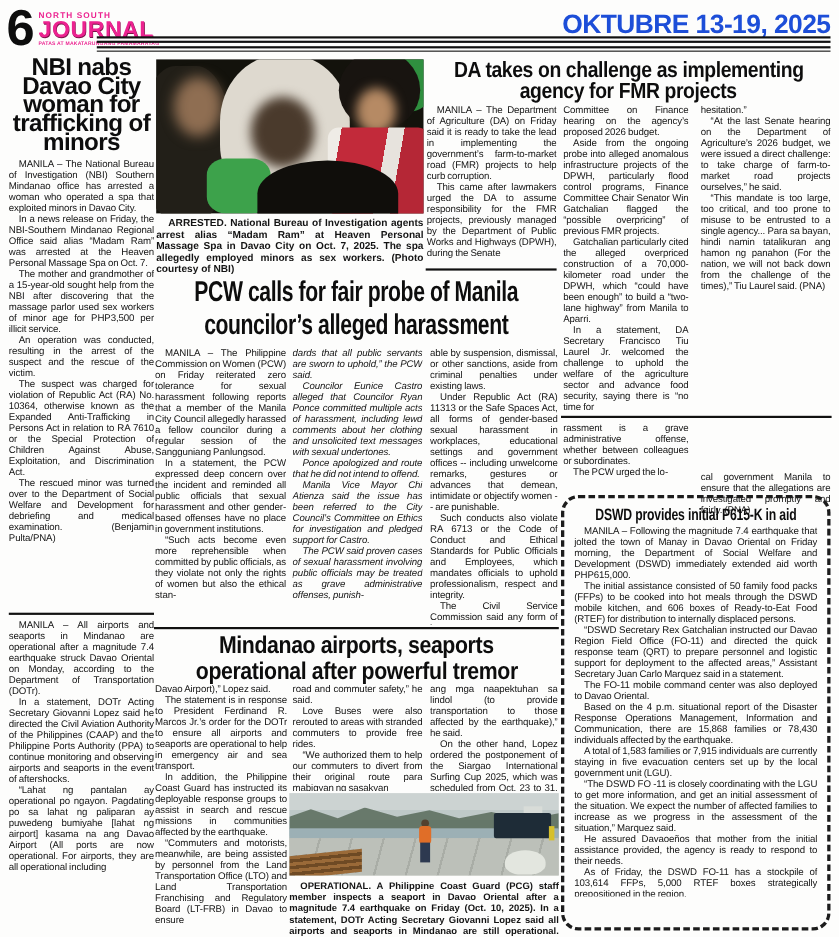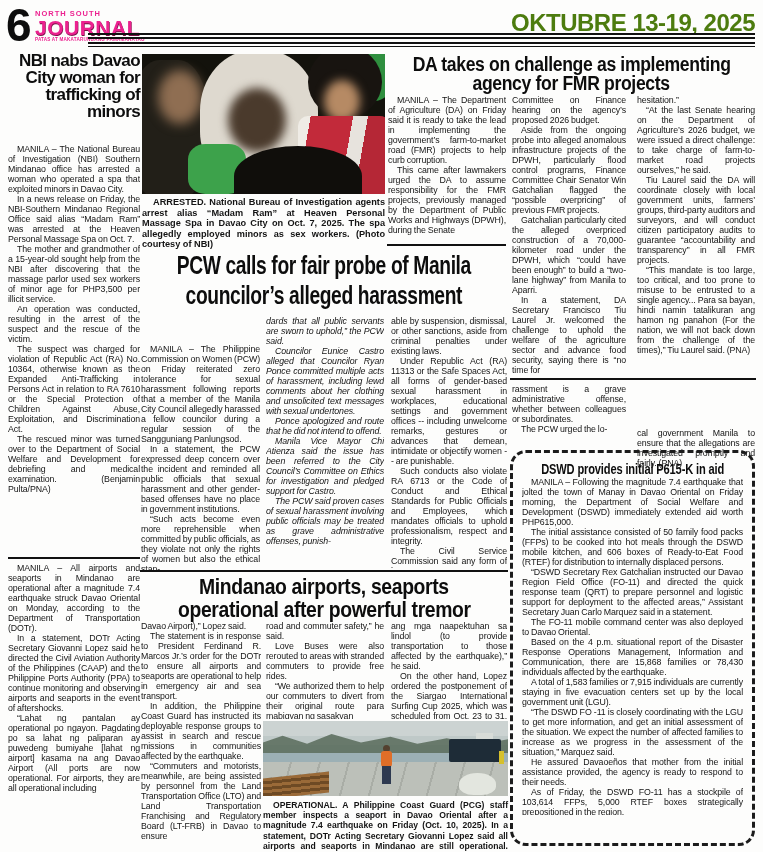--- a/index.html
+++ b/index.html
@@ -5,31 +5,31 @@
   html,body{margin:0;padding:0;background:#888;}
   .page{position:relative;width:763px;height:852px;background:#fdfdfc;overflow:hidden;
         font-family:"Liberation Sans",sans-serif;color:#141414;margin:0 auto;}
   .abs{position:absolute;}
   
   .pagenum{font-size:46px;font-weight:bold;line-height:42px;color:#0d0d0d;}
   .mh-top{font-size:7.5px;font-weight:bold;color:#ec2290;letter-spacing:1px;line-height:8px;}
   .mh-main{font-size:21px;font-weight:bold;color:#ec2290;line-height:19px;letter-spacing:0.5px;
            text-shadow:0.6px 0.6px 0 #7a1147;}
   .mh-tag{font-size:4.6px;font-weight:bold;color:#ec2290;letter-spacing:0.2px;line-height:6px;}
-  .issue-date{font-size:24px;font-weight:bold;letter-spacing:-0.5px;text-align:right;color:#4d7c0f;}
+  .issue-date{font-size:24px;font-weight:bold;letter-spacing:-0.5px;text-align:right;color:#1d4ed8;}
   .hrule{background:#111;}
   
   .jt p{margin:0;font-size:8.8px;line-height:10px;text-align:justify;text-indent:9px;
         letter-spacing:-0.1px;word-spacing:-0.4px;}
   .jt p.ni{text-indent:0;}
   .col{overflow:hidden;}
   .cap{font-weight:bold;font-size:9.2px;line-height:10.6px;text-align:justify;text-indent:11px;}
   .cap-sm{font-weight:bold;font-size:8.6px;line-height:10.2px;text-align:justify;text-indent:10px;}
   
-  .nbi-head{font-size:17px;font-weight:bold;line-height:17px;text-align:right;
+  .nbi-head{font-size:22px;font-weight:bold;line-height:17px;text-align:center;
             letter-spacing:-0.6px;color:#0d0d0d;}
   .cline{display:flex;justify-content:center;overflow:visible;}
   .cline>span{display:inline-block;white-space:nowrap;font-weight:bold;color:#0d0d0d;}
   .h-pcw>span{font-size:26px;transform:scaleX(0.74);letter-spacing:-0.5px;}
   .h-da>span{font-size:20px;transform:scaleX(0.88);letter-spacing:-0.4px;}
   .h-min>span{font-size:22px;transform:scaleX(0.88);letter-spacing:-0.4px;}
   .h-dswd>span{font-size:15px;transform:scaleX(0.74);letter-spacing:-0.2px;}
   
   .dswd-box{border:3px dashed #1c1c1c;border-radius:16px;box-sizing:border-box;padding:7px 9px 4px 9px;}
   
@@ -122,33 +122,32 @@
   </div>
   <div class="abs jt col" style="left:512px;top:95px;width:114px;height:280px;">
     <p class="ni">Committee on Finance hearing on the agency’s proposed 2026 budget.</p>
     <p>Aside from the ongoing probe into alleged anomalous infrastructure projects of the DPWH, particularly flood control programs, Finance Committee Chair Senator Win Gatchalian flagged the “possible overpricing” of previous FMR projects.</p>
     <p>Gatchalian particularly cited the alleged overpriced construction of a 70,000-kilometer road under the DPWH, which “could have been enough” to build a “two-lane highway” from Manila to Aparri.</p>
     <p>In a statement, DA Secretary Francisco Tiu Laurel Jr. welcomed the challenge to uphold the welfare of the agriculture sector and advance food security, saying there is “no time for</p>
   </div>
   <div class="abs jt col" style="left:637px;top:95px;width:118px;height:280px;">
     <p class="ni">hesitation.”</p>
     <p>“At the last Senate hearing on the Department of Agriculture’s 2026 budget, we were issued a direct challenge: to take charge of farm-to-market road projects ourselves,” he said.</p>
-    <p>Tiu Laurel said the DA will coordinate closely with local government units, farmers’ groups, third-party auditors and surveyors, and will conduct citizen participatory audits to guarantee “accountability and transparency” in all FMR projects.</p>
     <p>“This mandate is too large, too critical, and too prone to misuse to be entrusted to a single agency... Para sa bayan, hindi namin tatalikuran ang hamon ng panahon (For the nation, we will not back down from the challenge of the times),” Tiu Laurel said. (PNA)</p>
   </div>
   <div class="abs hrule" style="left:387px;top:244px;width:119px;height:2px;"></div>
   <div class="abs hrule" style="left:510px;top:378px;width:246px;height:2px;"></div>
 
   <div class="abs cline h-pcw" style="left:140px;top:250px;width:368px;justify-content:center;">
     <span>PCW calls for fair probe of Manila</span>
   </div>
   <div class="abs cline h-pcw" style="left:140px;top:280px;width:368px;">
     <span>councilor’s alleged harassment</span>
   </div>
-  <div class="abs jt col" style="left:141px;top:316px;width:119px;height:252px;margin-top:28px;">
+  <div class="abs jt col" style="left:141px;top:316px;width:119px;height:252px;">
     <p>MANILA – The Philippine Commission on Women (PCW) on Friday reiterated zero tolerance for sexual harassment following reports that a member of the Manila City Council allegedly harassed a fellow councilor during a regular session of the Sangguniang Panlungsod.</p>
     <p>In a statement, the PCW expressed deep concern over the incident and reminded all public officials that sexual harassment and other gender-based offenses have no place in government institutions.</p>
     <p>“Such acts become even more reprehensible when committed by public officials, as they violate not only the rights of women but also the ethical stan-</p>
   </div>
   <div class="abs jt col" style="left:266px;top:316px;width:118px;height:252px;font-style:italic;">
     <p class="ni">dards that all public servants are sworn to uphold,” the PCW said.</p>
     <p>Councilor Eunice Castro alleged that Councilor Ryan Ponce committed multiple acts of harassment, including lewd comments about her clothing and unsolicited text messages with sexual undertones.</p>
     <p>Ponce apologized and route that he did not intend to offend.</p>
     <p>Manila Vice Mayor Chi Atienza said the issue has been referred to the City Council’s Committee on Ethics for investigation and pledged support for Castro.</p>
     <p>The PCW said proven cases of sexual harassment involving public officials may be treated as grave administrative offenses, punish-</p>

